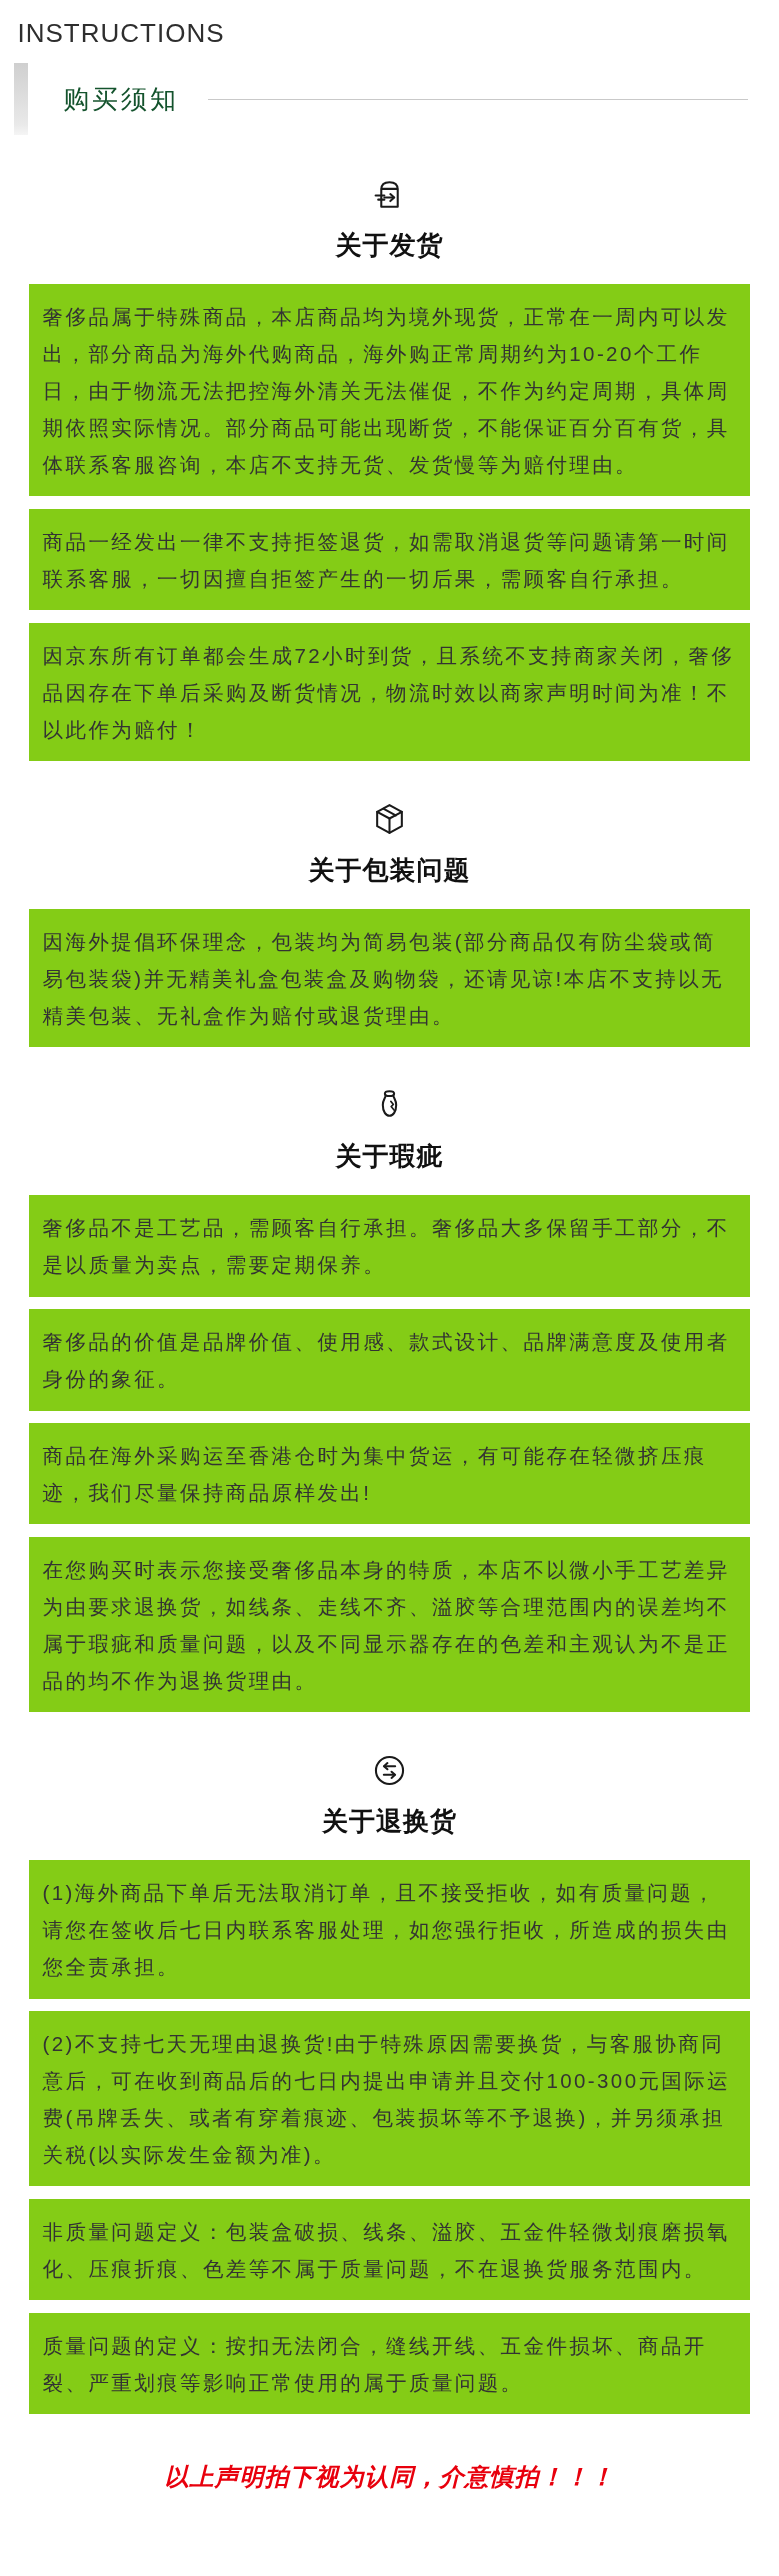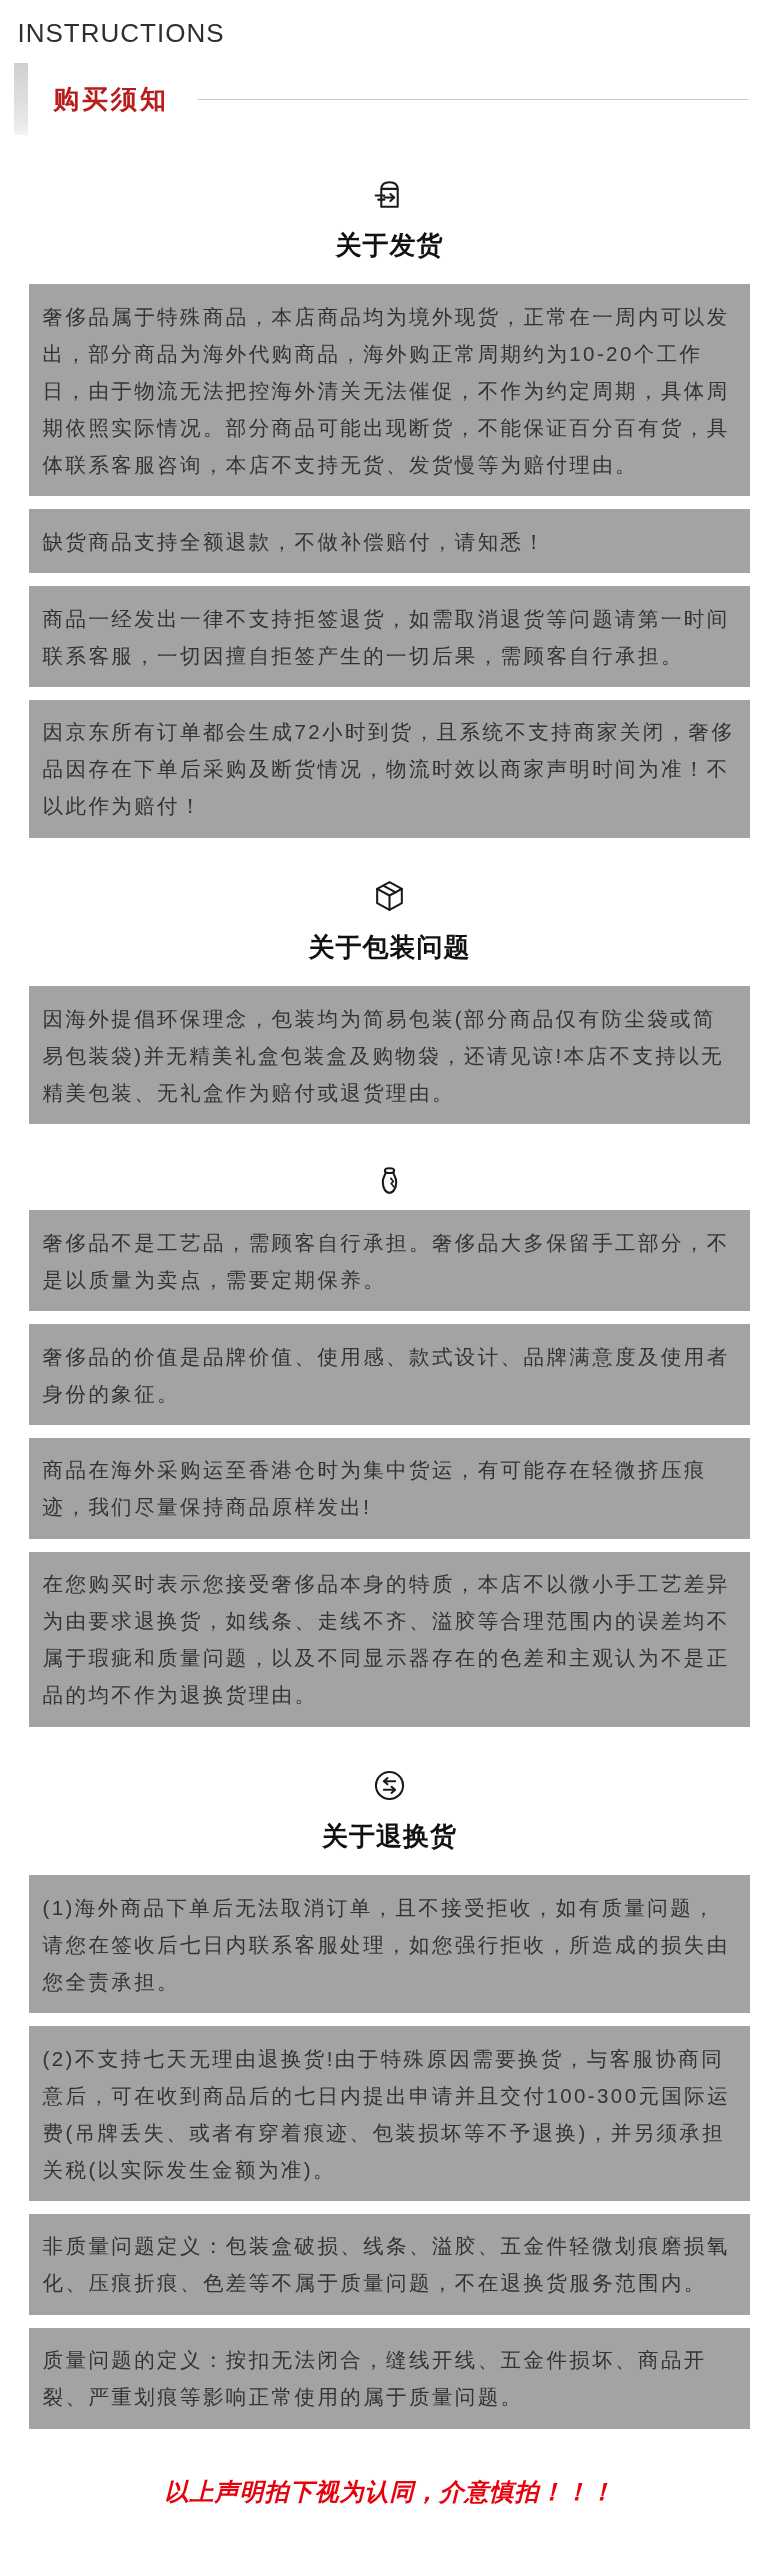--- a/index.html
+++ b/index.html
@@ -21,42 +21,42 @@
   .title-row{
     display:flex;align-items:center;
     margin:13.6px 0 0 13.6px;
     height:74px;
   }
   .title-bar{
     width:14.6px;height:72px;
     background:linear-gradient(180deg,#cfcfcf 0%,#e9e9e9 85%,#f5f5f5 100%);
   }
   .title{
-    margin:0 0 0 25px;
-    font-size:26px;font-weight:700;color:#b91c1c;
+    margin:0 0 0 35px;
+    font-size:26px;font-weight:400;color:#14532d;
     letter-spacing:2.9px;
   }
   .title-rule{
     flex:1;height:1px;background:#c9c9c9;
     margin-left:29px;margin-right:31px;
   }
 
   section{text-align:center;margin-top:39px;}
   .sec-icon{display:inline-block;height:39px;margin-bottom:3.9px;}
   .sec-icon svg{display:block;}
   h2{
     margin:5.8px 0 21.4px 0;
     font-size:26px;font-weight:700;color:#111;
     letter-spacing:1px;
   }
   .para{
     width:721px;box-sizing:border-box;
     margin:0 auto 12.7px auto;
     padding:13.6px 13.6px;
-    background:#a3a3a3;
+    background:#84cc16;
     text-align:left;
     font-size:20.5px;line-height:37px;
     letter-spacing:2.4px;
     color:#333;
   }
 
   .footer-warning{
     margin:47px auto 33px auto;
     text-align:center;
     font-size:24px;font-weight:700;
@@ -82,21 +82,20 @@
         <path d="M10 30 L10 13 C10 8 12.5 6 18 6 C23.5 6 26 8 26 13 L26 30 Z"></path>
         <path d="M10.5 12.5 L25.5 12.5"></path>
         <path d="M4.5 19 L13 19"></path>
         <path d="M7 23 L13 23"></path>
         <path d="M13 21 L22 21"></path>
         <path d="M18.8 17.6 L22.6 21 L18.8 24.4"></path>
       </svg>
     </span>
     <h2>关于发货</h2>
     <p class="para">奢侈品属于特殊商品，本店商品均为境外现货，正常在一周内可以发出，部分商品为海外代购商品，海外购正常周期约为10-20个工作日，由于物流无法把控海外清关无法催促，不作为约定周期，具体周期依照实际情况。部分商品可能出现断货，不能保证百分百有货，具体联系客服咨询，本店不支持无货、发货慢等为赔付理由。</p>
-    <p class="para">缺货商品支持全额退款，不做补偿赔付，请知悉！</p>
     <p class="para">商品一经发出一律不支持拒签退货，如需取消退货等问题请第一时间联系客服，一切因擅自拒签产生的一切后果，需顾客自行承担。</p>
     <p class="para">因京东所有订单都会生成72小时到货，且系统不支持商家关闭，奢侈品因存在下单后采购及断货情况，物流时效以商家声明时间为准！不以此作为赔付！</p>
   </section>
 
   <section>
     <span class="sec-icon">
       <svg width="37" height="39" viewBox="0 0 36 36" fill="none" stroke="#1a1a1a" stroke-width="2" stroke-linecap="round" stroke-linejoin="round">
         <path d="M18 4 L30 10.5 L30 24.5 L18 31 L6 24.5 L6 10.5 Z"></path>
         <path d="M6 10.5 L18 17 L30 10.5"></path>
         <path d="M18 17 L18 31"></path>
@@ -108,20 +107,21 @@
   </section>
 
   <section>
     <span class="sec-icon">
       <svg width="37" height="39" viewBox="0 0 36 36" fill="none" stroke="#1a1a1a" stroke-width="2" stroke-linecap="round" stroke-linejoin="round">
         <ellipse cx="18" cy="6.5" rx="4.5" ry="2.3"></ellipse>
         <path d="M14.3 8.2 C14 11 11.5 12.5 11.5 17.5 C11.5 24 14.5 28 18 28 C21.5 28 24.5 24 24.5 17.5 C24.5 12.5 22 11 21.7 8.2"></path>
         <path d="M19.3 14 L21.8 17 L19.6 19 L22.4 22.4" stroke-width="1.6"></path>
       </svg>
     </span>
+    <h2>关于瑕疵</h2>
     <p class="para">奢侈品不是工艺品，需顾客自行承担。奢侈品大多保留手工部分，不是以质量为卖点，需要定期保养。</p>
     <p class="para">奢侈品的价值是品牌价值、使用感、款式设计、品牌满意度及使用者身份的象征。</p>
     <p class="para">商品在海外采购运至香港仓时为集中货运，有可能存在轻微挤压痕迹，我们尽量保持商品原样发出!</p>
     <p class="para">在您购买时表示您接受奢侈品本身的特质，本店不以微小手工艺差异为由要求退换货，如线条、走线不齐、溢胶等合理范围内的误差均不属于瑕疵和质量问题，以及不同显示器存在的色差和主观认为不是正品的均不作为退换货理由。</p>
   </section>
 
   <section>
     <span class="sec-icon">
       <svg width="37" height="39" viewBox="0 0 36 36" fill="none" stroke="#1a1a1a" stroke-width="2" stroke-linecap="round" stroke-linejoin="round">
         <circle cx="18" cy="18" r="13.2"></circle>

